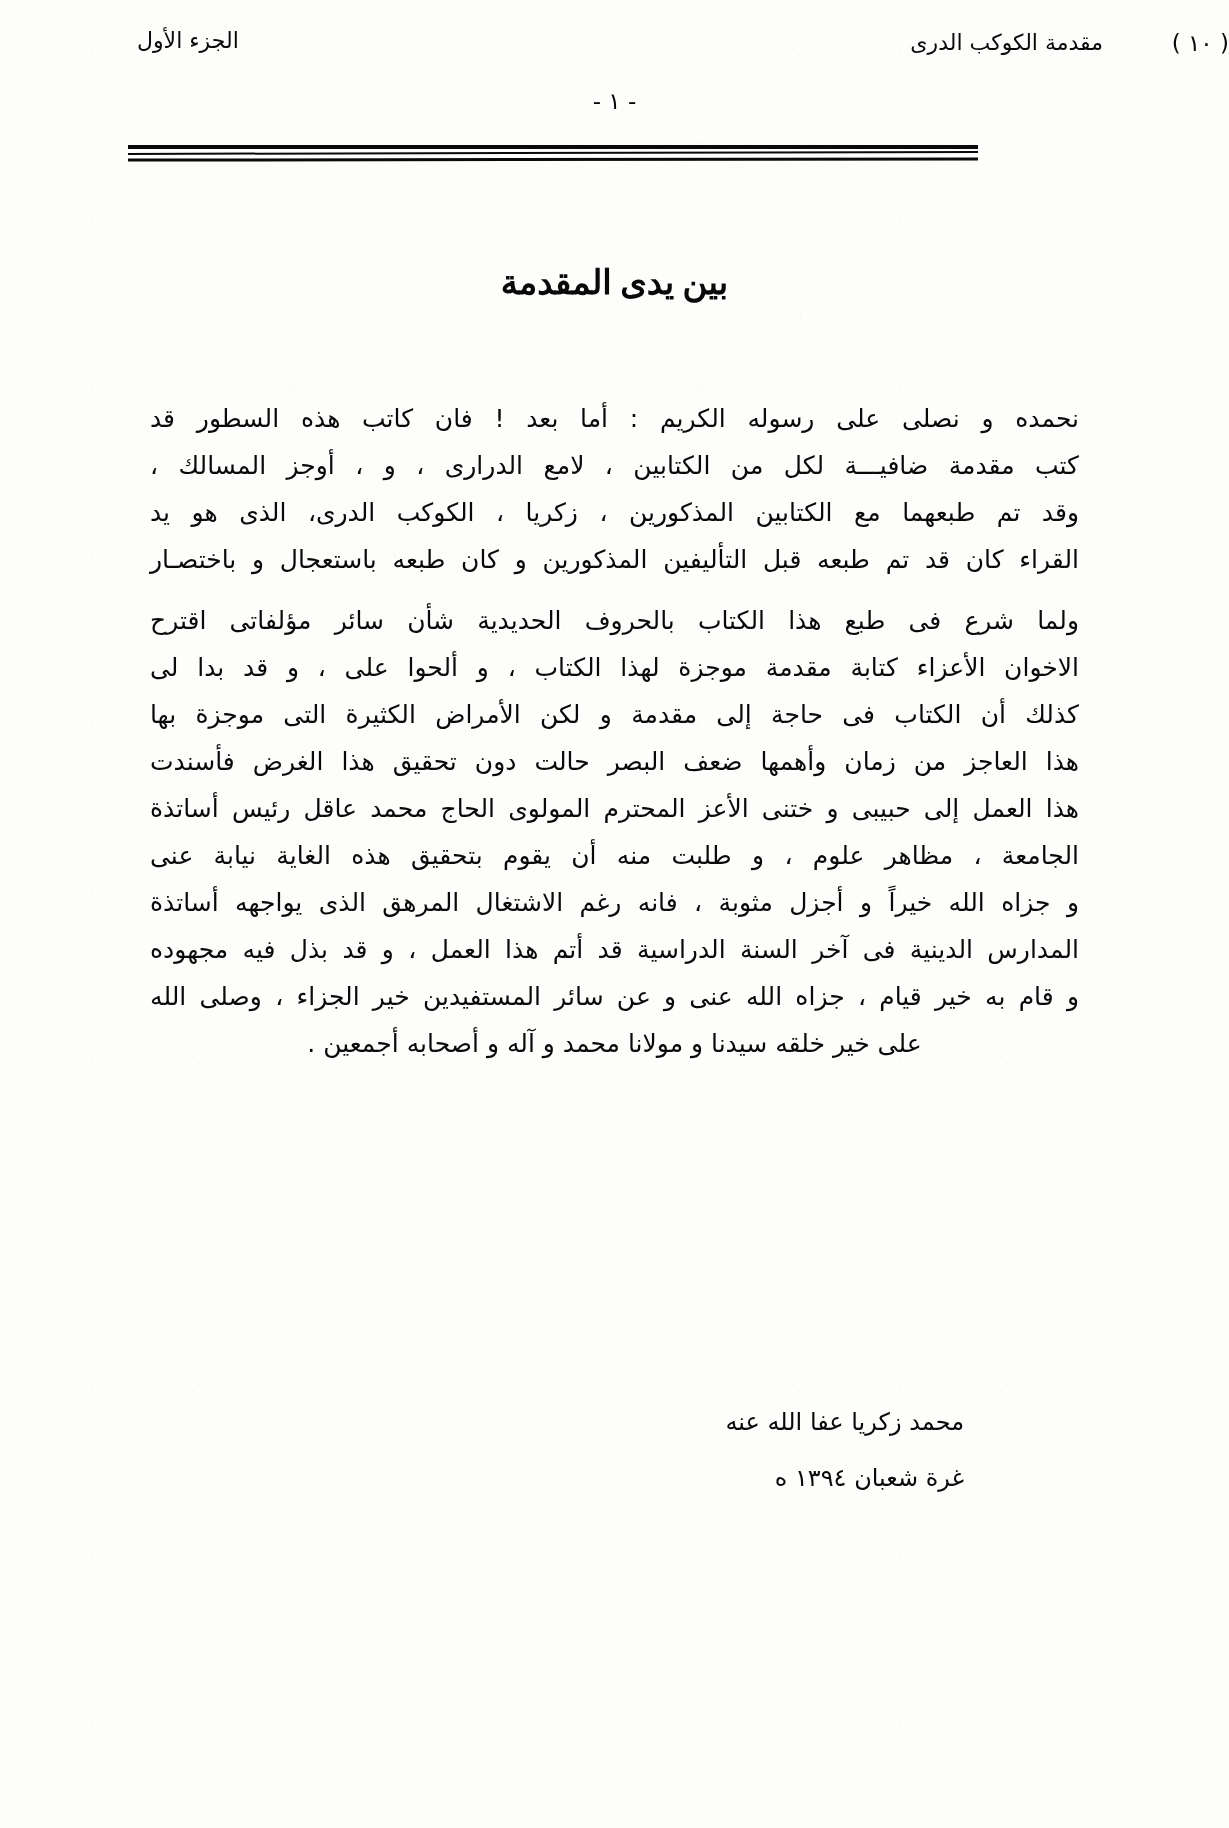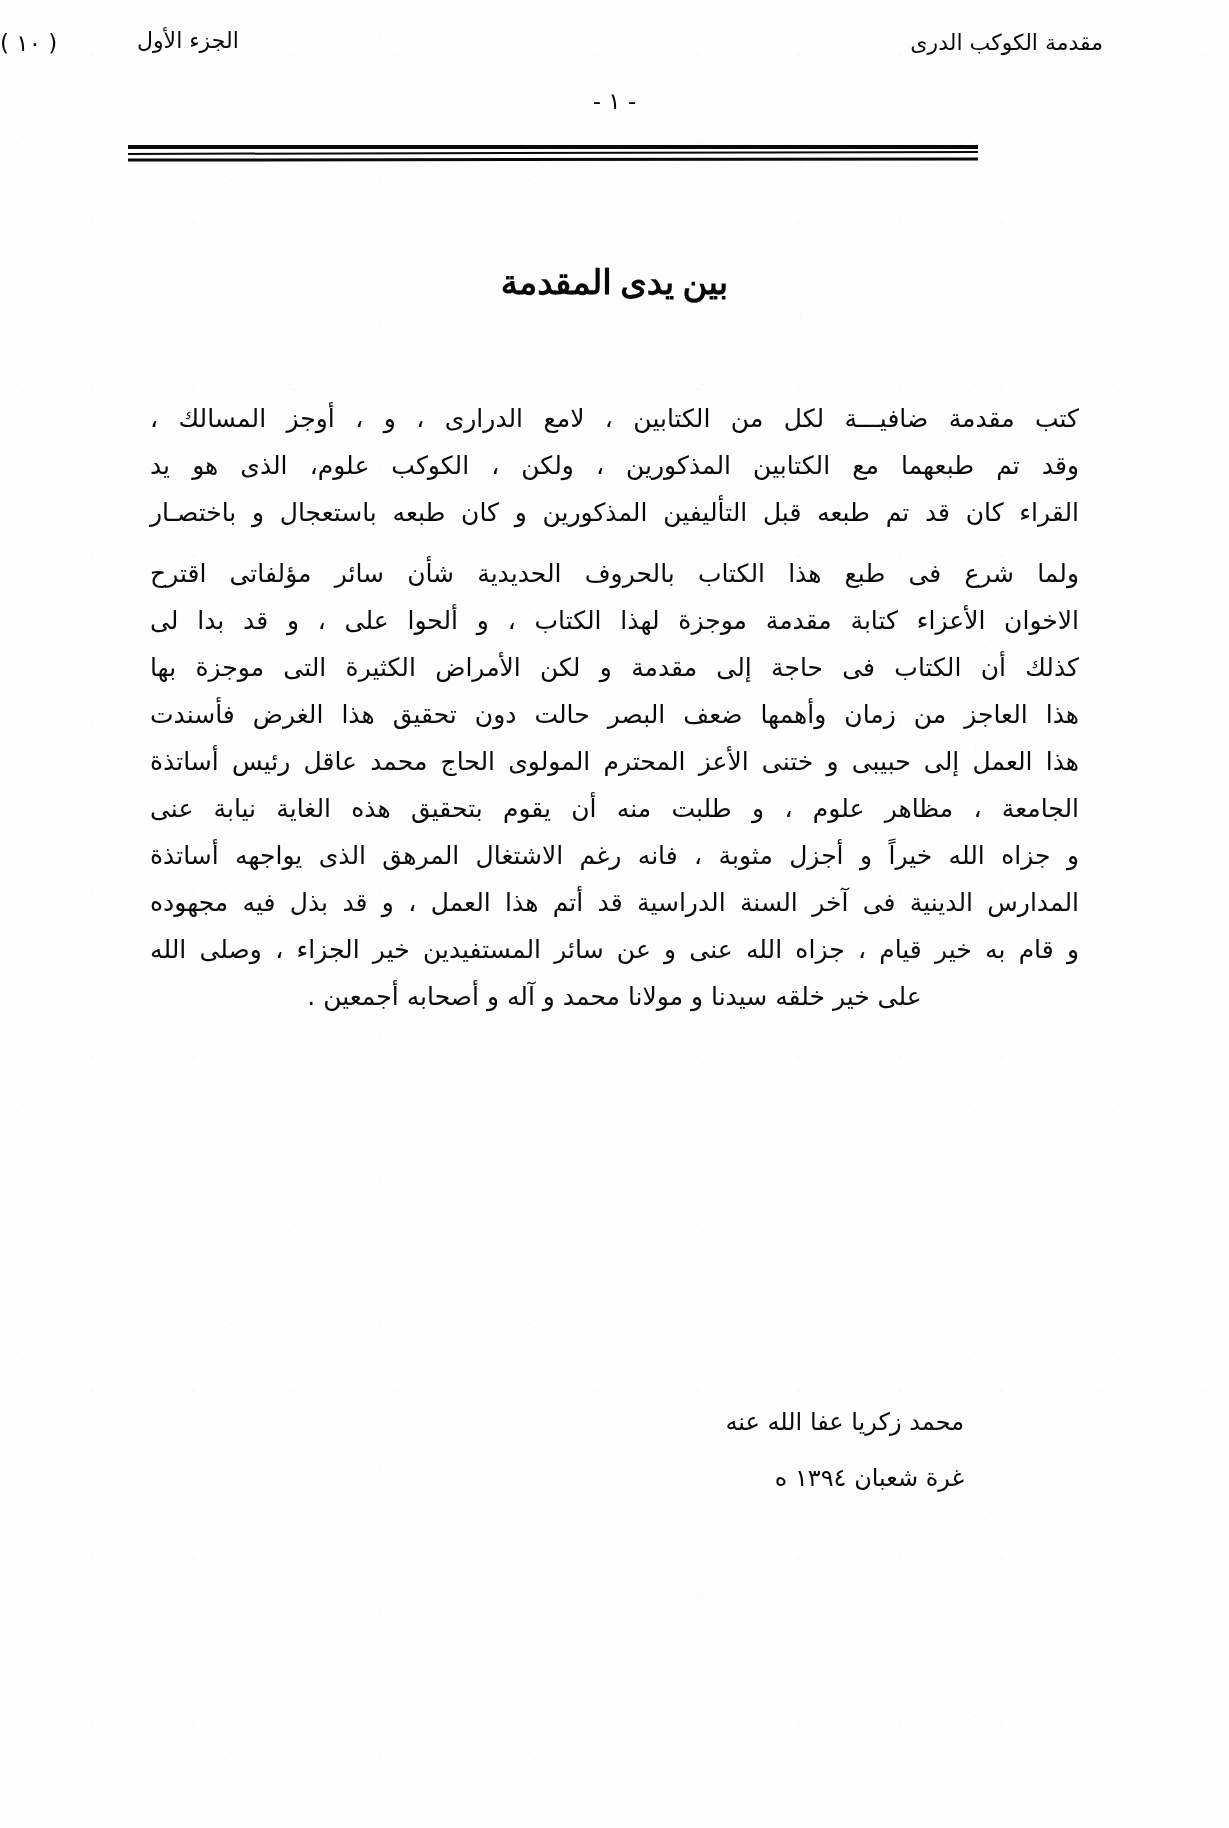--- a/index.html
+++ b/index.html
@@ -53,21 +53,21 @@
     left: 137px;
     top: -2px;
     font-size: 22px;
     white-space: nowrap;
   }
   .head-center {
     position: absolute;
     left: 0;
     right: 0;
     top: 0;
-    text-align: left;
+    text-align: right;
     font-size: 23px;
   }
   .page-num-bottom {
     position: absolute;
     top: 88px;
     left: 0;
     right: 0;
     text-align: center;
     font-size: 23px;
     letter-spacing: 2px;
@@ -153,22 +153,23 @@
     <div class="r1"></div>
     <div class="r2"></div>
     <div class="r3"></div>
   </div>
 
   <div class="section-title">بين يدى المقدمة</div>
 
   <div class="body-area">
 
     <div class="para">
+      <div class="line-justify">نحمده و نصلى على رسوله الكريم : أما بعد ! فان كاتب هذه السطور قد</div>
       <div class="line-justify">كتب مقدمة ضافيـــة لكل من الكتابين ، لامع الدرارى ، و ، أوجز المسالك ،</div>
-      <div class="line-justify">وقد تم طبعهما مع الكتابين المذكورين ، ولكن ، الكوكب علوم، الذى هو يد</div>
+      <div class="line-justify">وقد تم طبعهما مع الكتابين المذكورين ، زكريا ، الكوكب الدرى، الذى هو يد</div>
       <div class="line-justify">القراء كان قد تم طبعه قبل التأليفين المذكورين و كان طبعه باستعجال و باختصـار</div>
     </div>
 
     <div class="para">
       <div class="line-justify">ولما شرع فى طبع هذا الكتاب بالحروف الحديدية شأن سائر مؤلفاتى اقترح</div>
       <div class="line-justify">الاخوان الأعزاء كتابة مقدمة موجزة لهذا الكتاب ، و ألحوا على ، و قد بدا لى</div>
       <div class="line-justify">كذلك أن الكتاب فى حاجة إلى مقدمة و لكن الأمراض الكثيرة التى موجزة بها</div>
       <div class="line-justify">هذا العاجز من زمان وأهمها ضعف البصر حالت دون تحقيق هذا الغرض فأسندت</div>
       <div class="line-justify">هذا العمل إلى حبيبى و ختنى الأعز المحترم المولوى الحاج محمد عاقل رئيس أساتذة</div>
       <div class="line-justify">الجامعة ، مظاهر علوم ، و طلبت منه أن يقوم بتحقيق هذه الغاية نيابة عنى</div>

